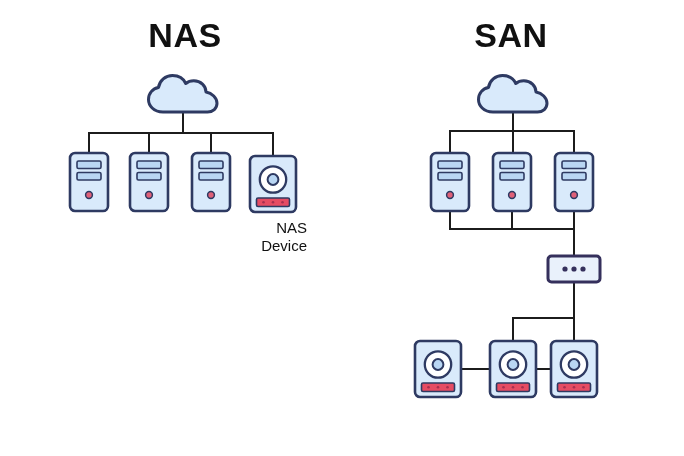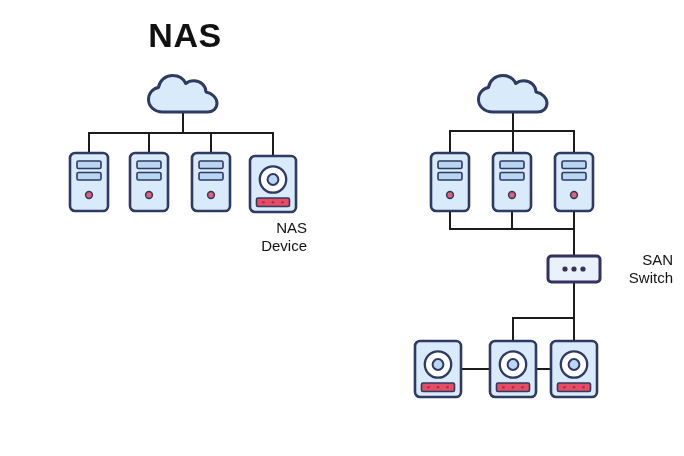--- a/index.html
+++ b/index.html
@@ -35,22 +35,22 @@
   .ln { stroke: var(--line, #1c1c1c); stroke-width: 2; }
   .body-fill { fill: var(--fill, #d9eafb); stroke: var(--stroke, #2e3a62); }
   .bar-fill  { fill: var(--bar, #b9d6f3);  stroke: var(--stroke, #2e3a62); }
 </style>
 </head>
 <body>
 
 <div class="stage">
 
   <div class="title nas-title">NAS</div>
+  <div class="title san-title">SAN</div>
   <div class="label nas-device-label">NAS Device</div>
-  <div class="label san-switch-label">SAN Switch</div>
 
   <svg width="684" height="456" viewBox="0 0 684 456">
     <defs>
       <g id="icon-server">
         <rect x="0" y="0" width="38" height="58" rx="5" class="body-fill" stroke-width="2.6"></rect>
         <rect x="7" y="8" width="24" height="7.5" rx="1.5" class="bar-fill" stroke-width="1.6"></rect>
         <rect x="7" y="19.5" width="24" height="7.5" rx="1.5" class="bar-fill" stroke-width="1.6"></rect>
         <circle cx="19" cy="42" r="3.4" fill="var(--dot,#e06078)" stroke="var(--stroke,#2e3a62)" stroke-width="1.5"></circle>
       </g>
       <g id="icon-disk">

